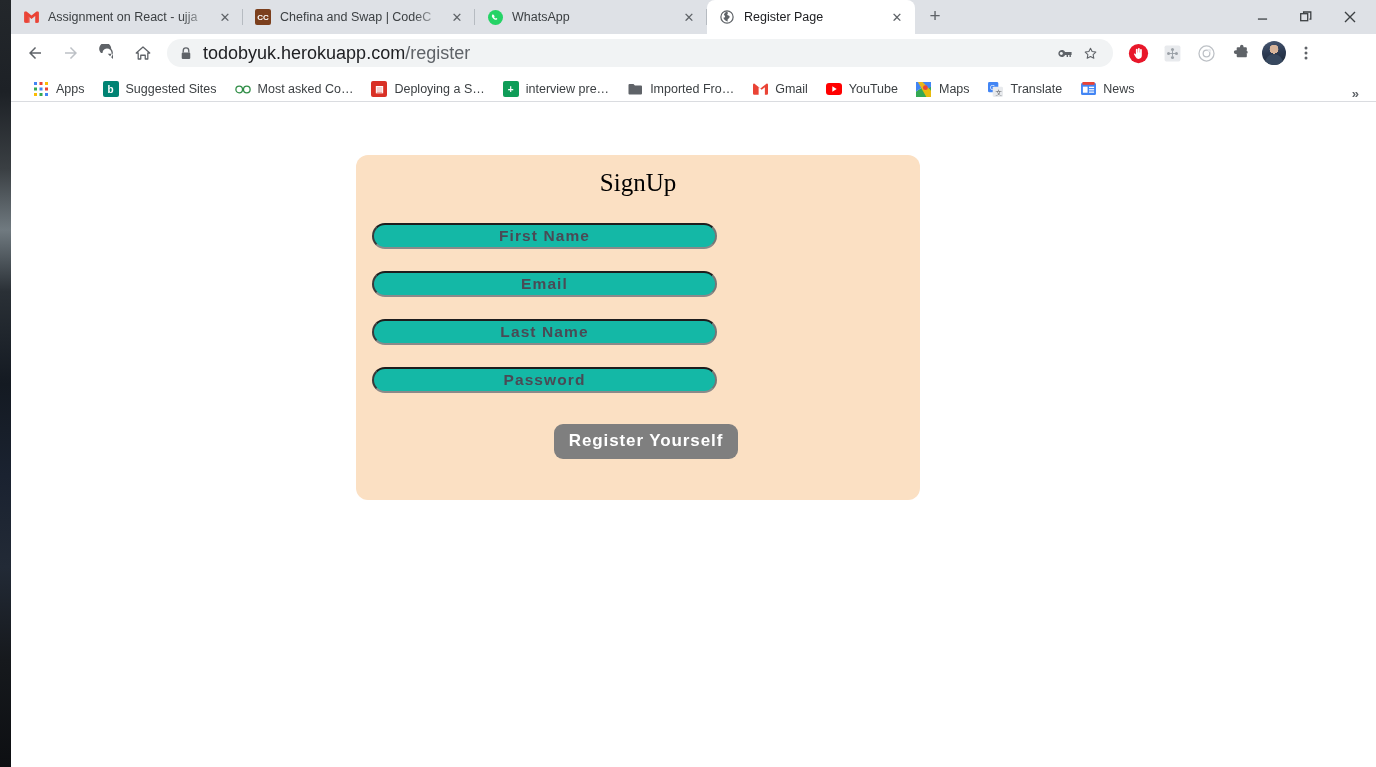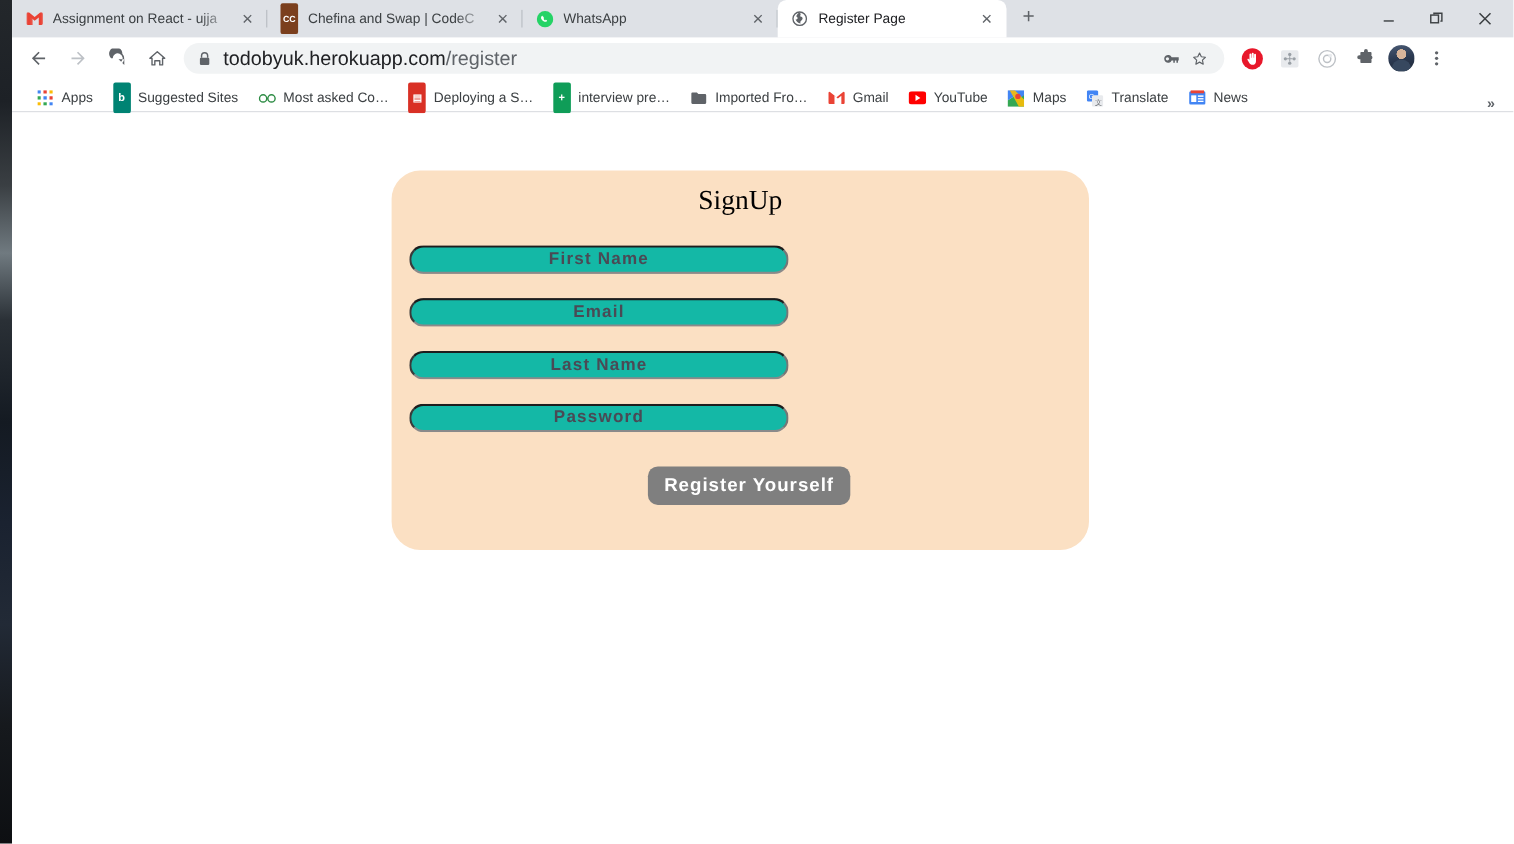--- a/index.html
+++ b/index.html
@@ -142,23 +142,23 @@
   
   .page {
     position: absolute; left: 11px; top: 103px;
     width: 1365px; height: 664px;
     background: #ffffff;
     overflow: hidden;
   }
   .card {
     position: absolute;
     left: 345px; top: 52px;
-    width: 634px; height: 345px;
+    width: 564px; height: 345px;
     background: #fbe0c3;
-    border-radius: 26px;
+    border-radius: 12px;
   }
   .card-title {
     margin-top: 14px;
     text-align: center;
     font-family: "Liberation Serif", serif;
     font-size: 25px;
     color: #000000;
     font-weight: 400;
   }
   .field-wrap { padding-left: 16px; }
@@ -191,21 +191,21 @@
     border-radius: 9px;
     padding: 7px 15px 8px 15px;
     font-family: "Liberation Sans", sans-serif;
     font-size: 17px;
     font-weight: 700;
     letter-spacing: 0.9px;
     cursor: pointer;
   }
 
   
-  .sq-ico { width:16px; height:28px; border-radius:2px; display:flex; align-items:center; justify-content:center;
+  .sq-ico { width:16px; height:16px; border-radius:2px; display:flex; align-items:center; justify-content:center;
             font-size:8px; font-weight:700; color:#fff; }
 </style>
 </head>
 <body>
 
 <div id="root">
 
   <div class="desktop-strip"></div>
 
   <div class="chrome">

